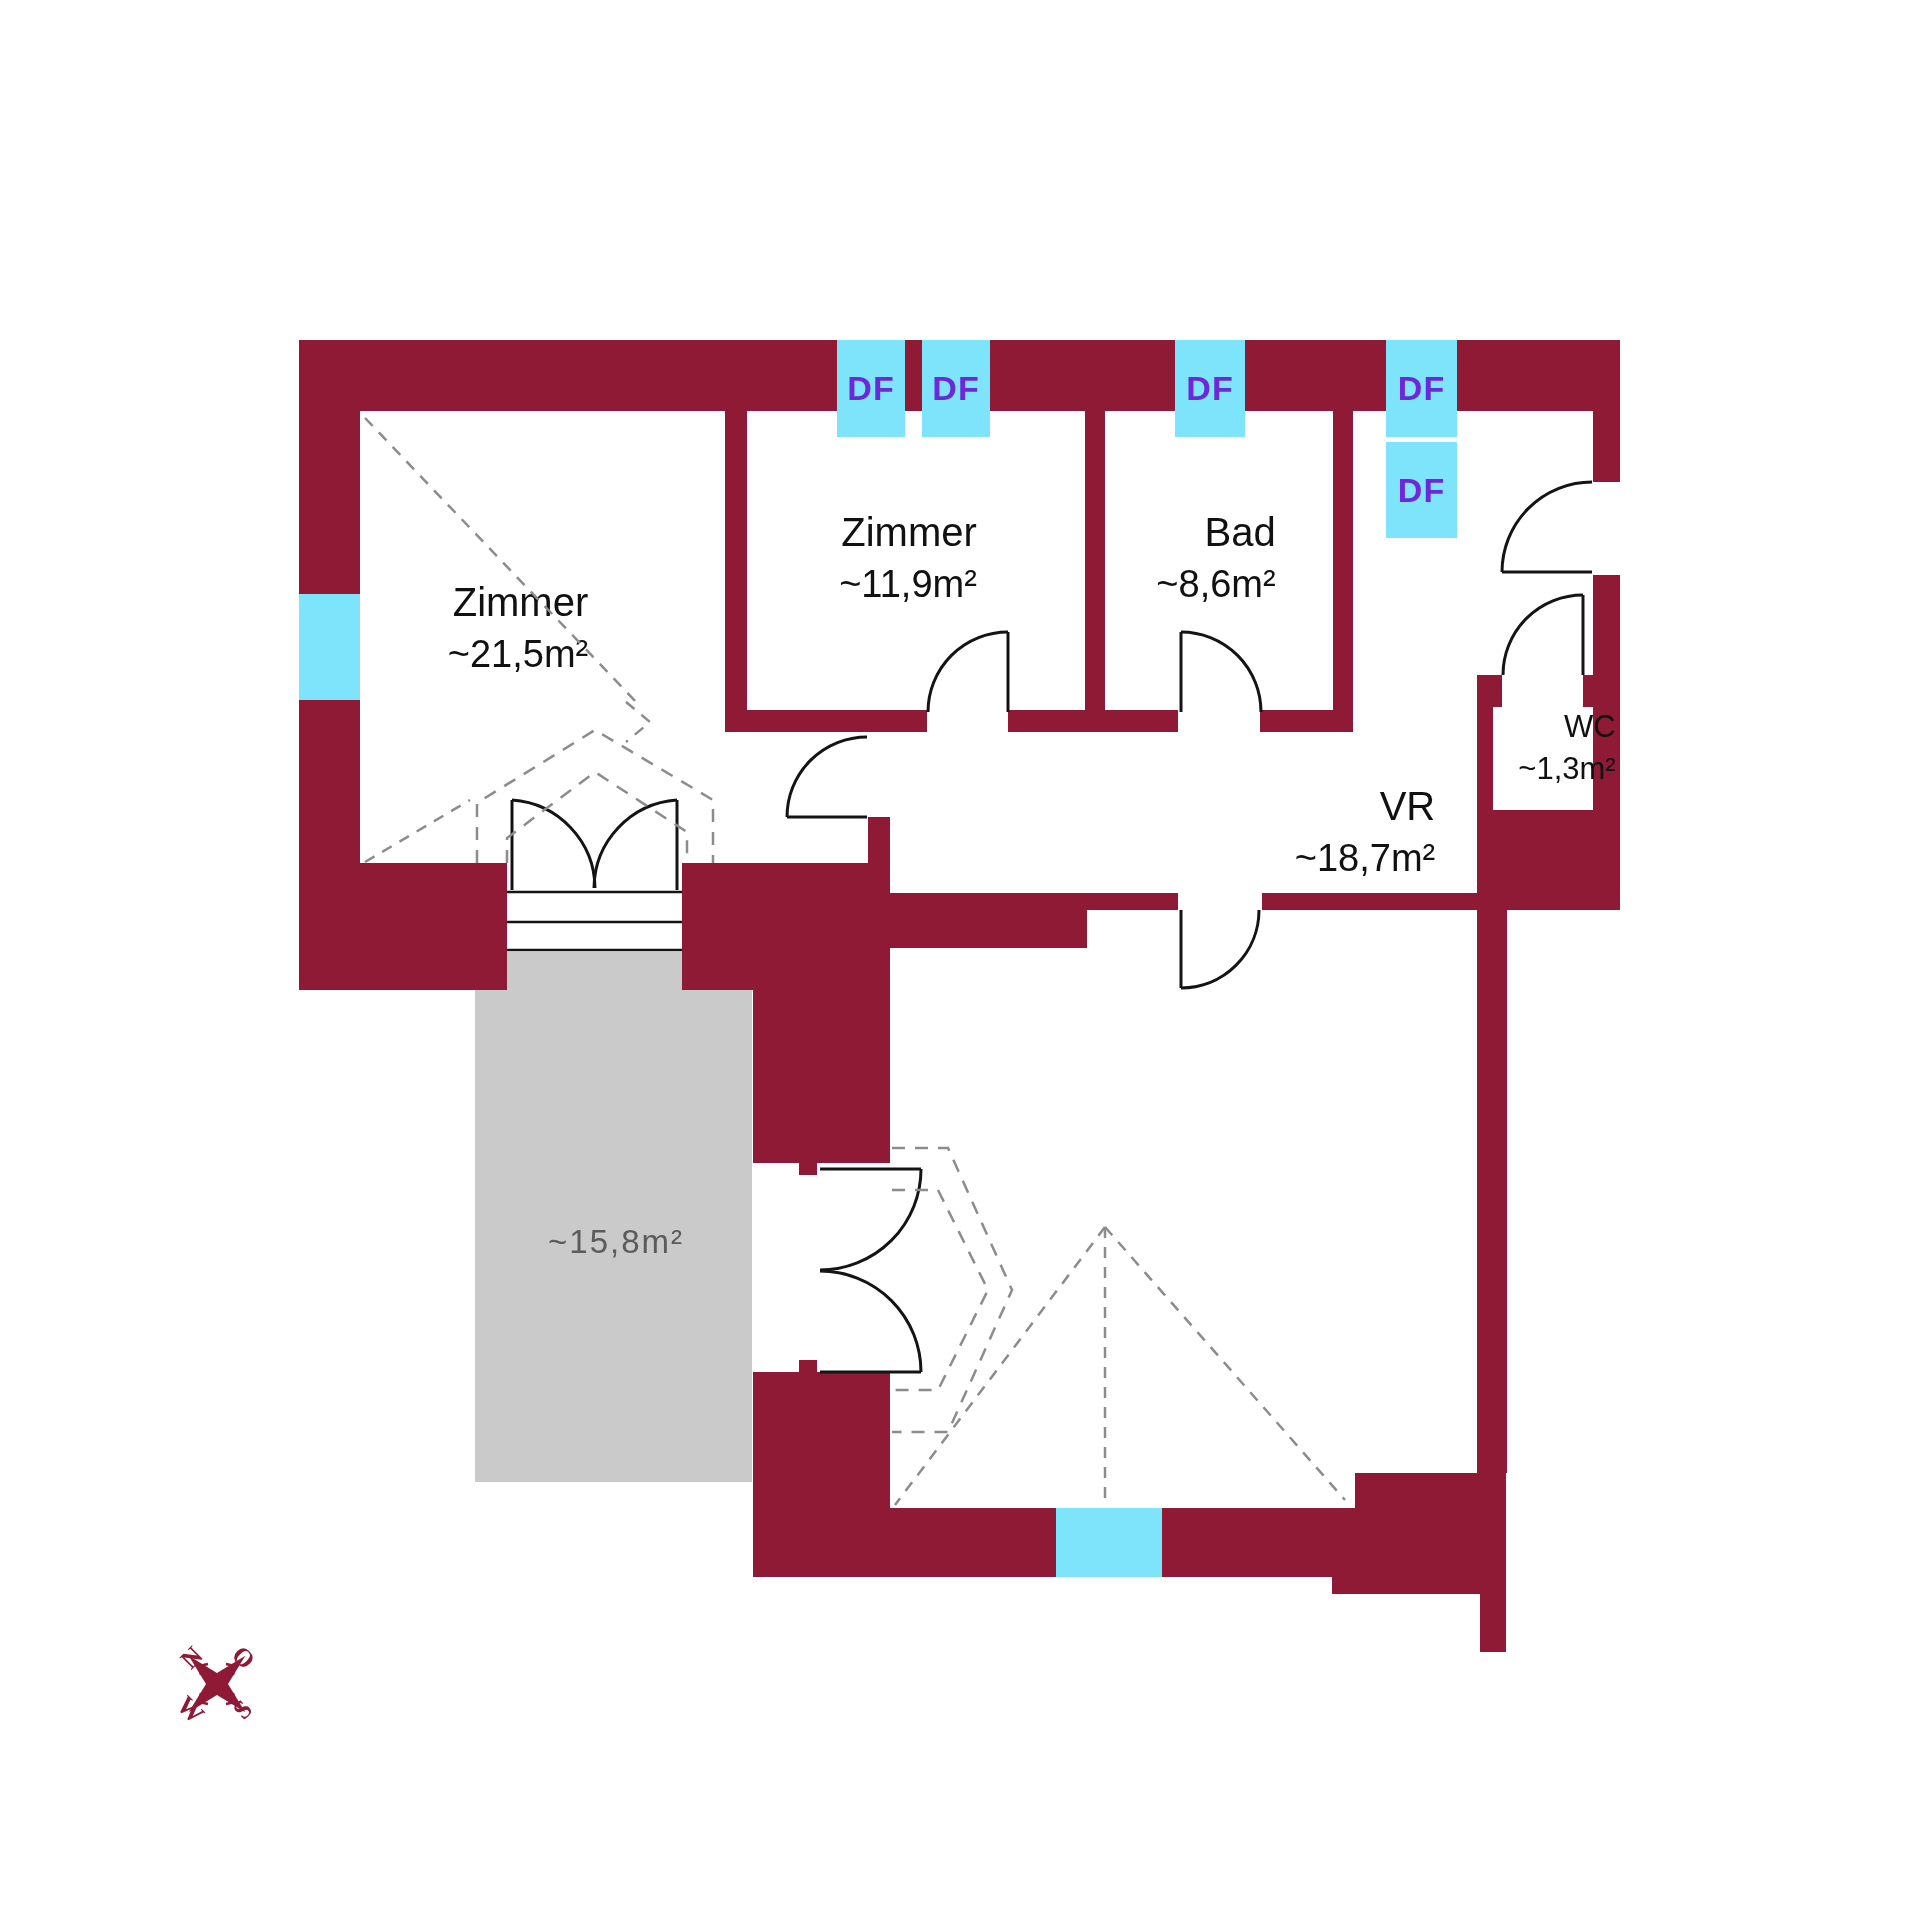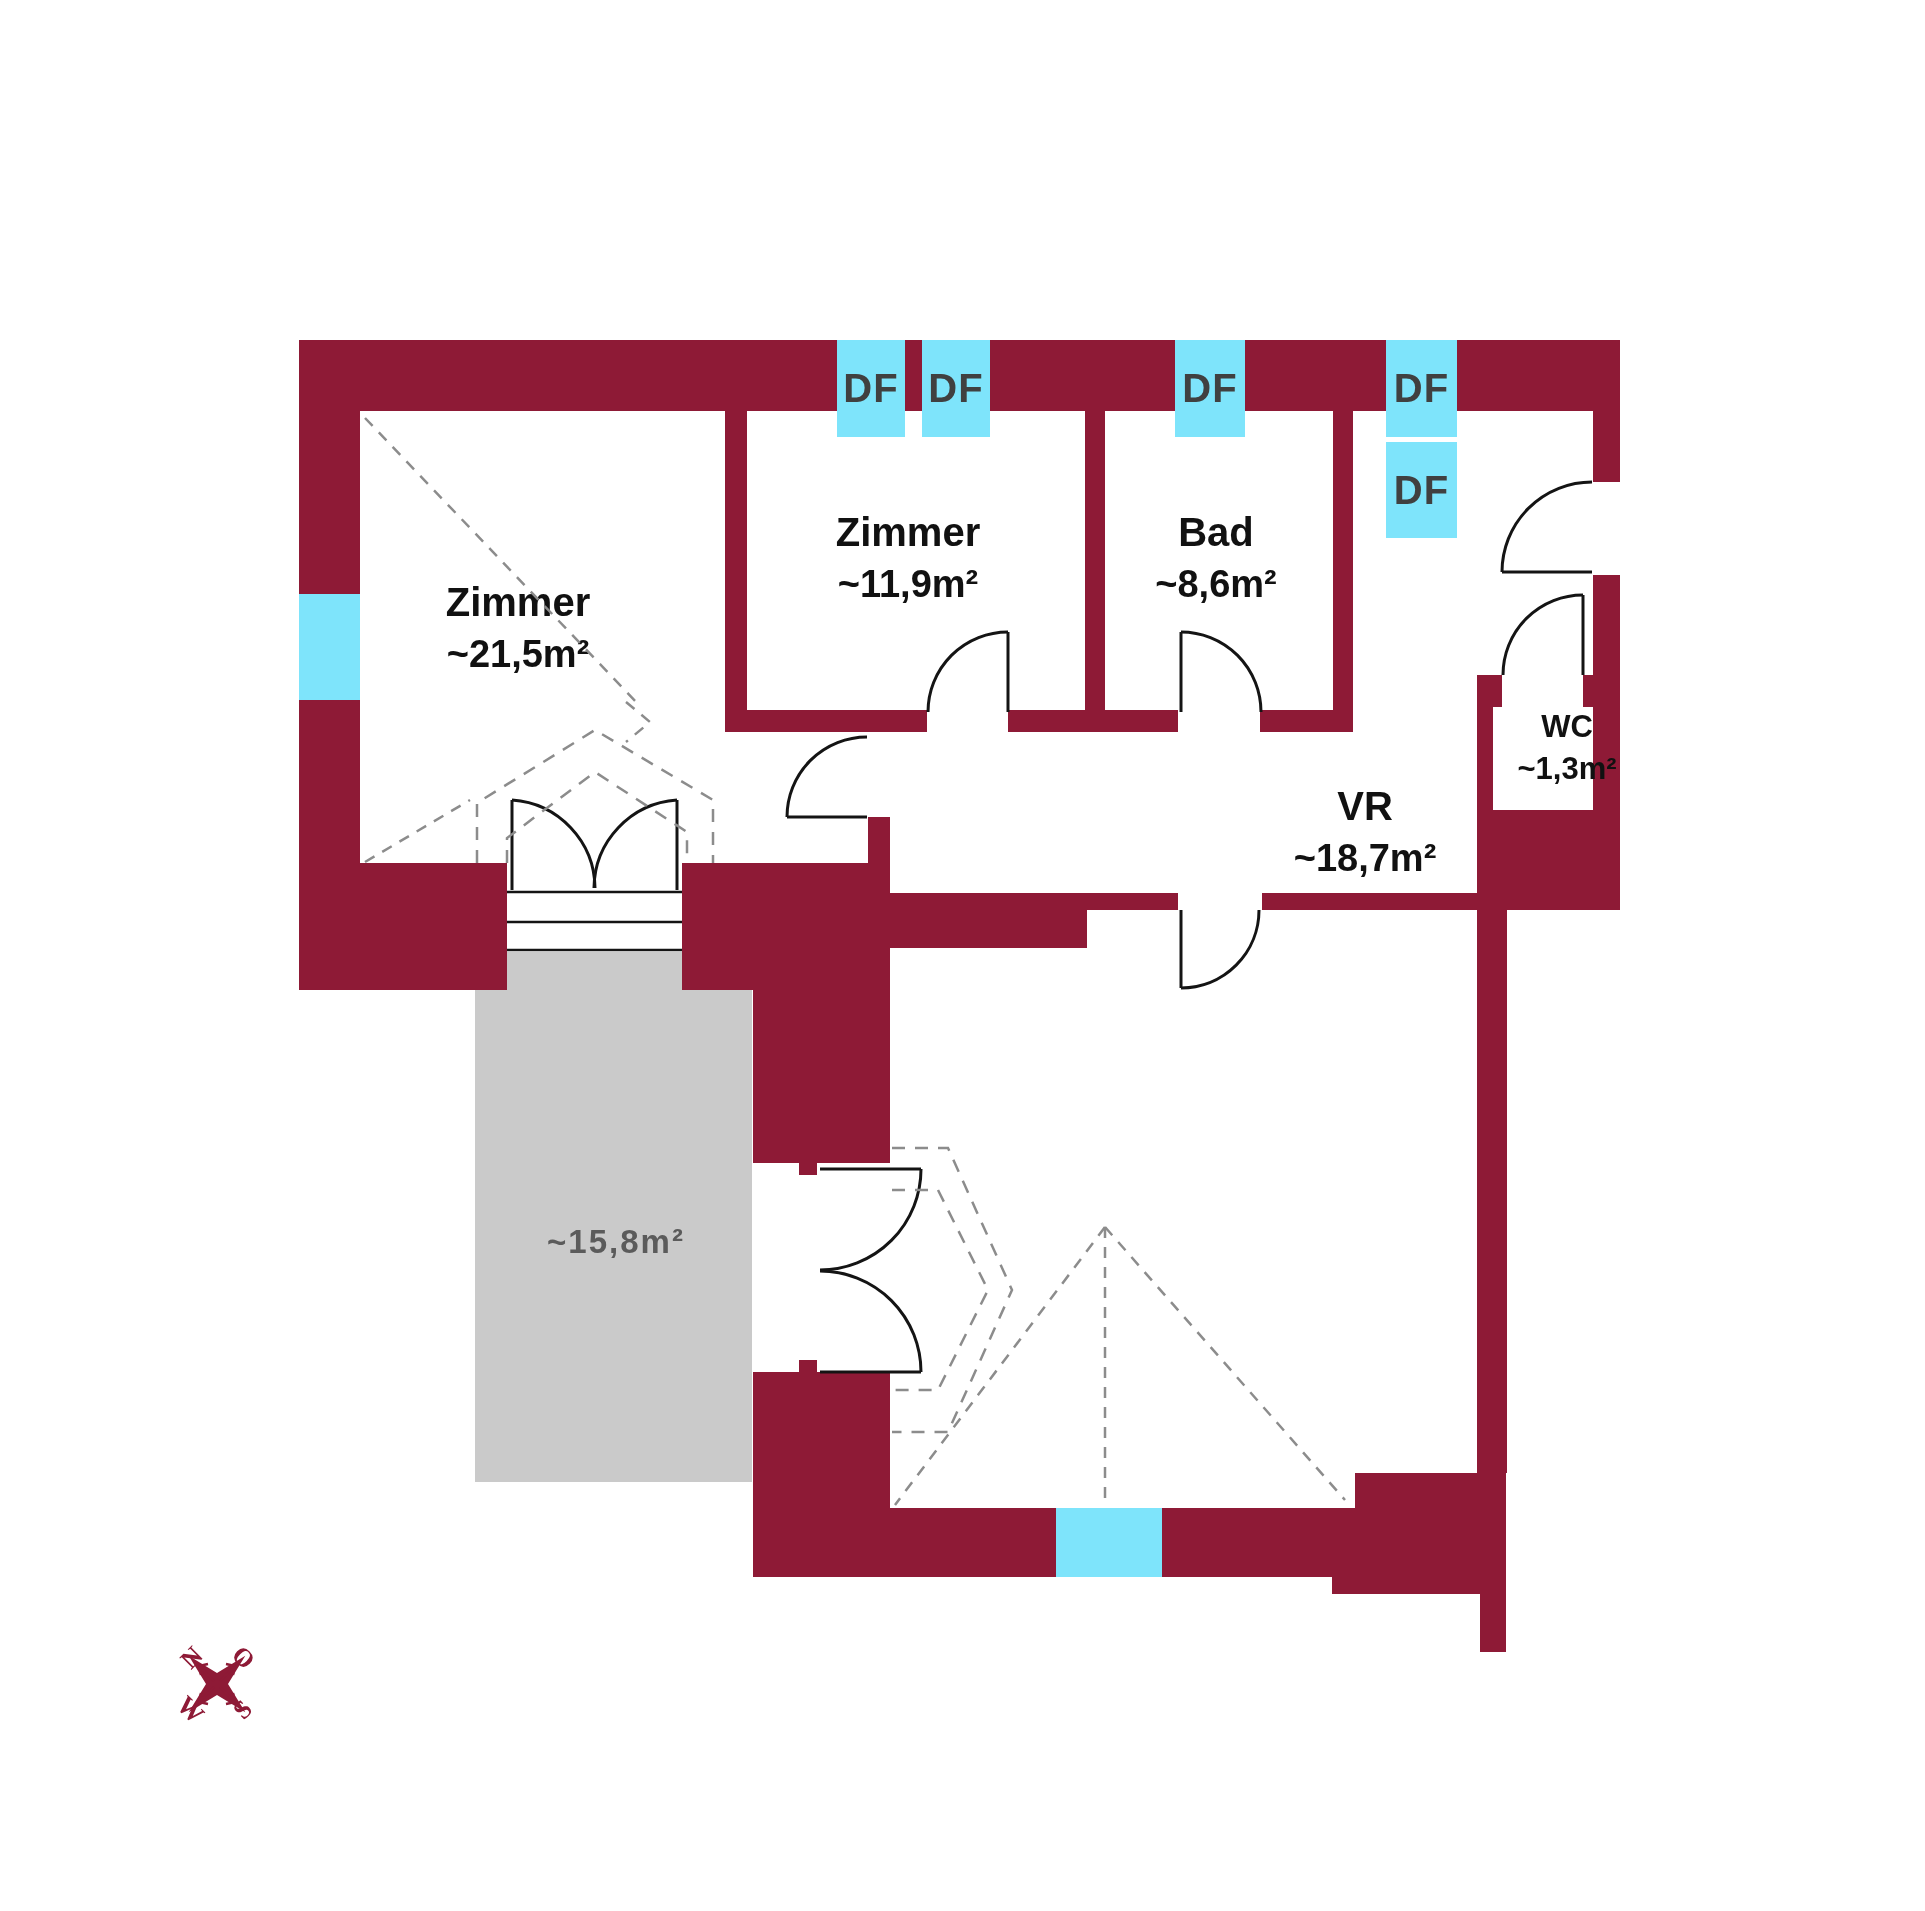--- a/index.html
+++ b/index.html
@@ -1,23 +1,23 @@
 <!DOCTYPE html>
 <html><head>
 <meta charset="utf-8">
 <style>
   html,body{margin:0;padding:0;background:#ffffff;}
   .plan{position:relative;width:1925px;height:1911px;background:#ffffff;overflow:hidden;
         font-family:"Liberation Sans", sans-serif;}
   .wall{position:absolute;background:#8E1A36;}
   .win{position:absolute;background:#7EE4FB;display:flex;align-items:center;justify-content:center;}
-  .df-label{color:#404040;font-size:40px;font-weight:600;letter-spacing:1px;}
+  .df-label{color:#6d28d9;font-size:34px;font-weight:600;letter-spacing:1px;}
   .terrace{position:absolute;background:#CACACA;}
-  .room-label{position:absolute;transform:translate(-50%,-50%);text-align:center;color:#111111;
-              font-weight:bold;line-height:1.35;white-space:nowrap;}
+  .room-label{position:absolute;transform:translate(-50%,-50%);text-align:right;color:#111111;
+              font-weight:normal;line-height:1.35;white-space:nowrap;}
   .room-name{font-size:40px;}
   .room-area{font-size:38px;}
   .room-label.small .room-name{font-size:31px;}
   .room-label.small .room-area{font-size:31px;}
   .room-label.terr{color:#5B5B5B;}
   .room-label.terr .room-name{font-size:37px;letter-spacing:12px;}
   .room-label.terr .room-area{font-size:33px;letter-spacing:2px;}
   svg.overlay{position:absolute;left:0;top:0;pointer-events:none;}
   .door{fill:none;stroke:#141414;stroke-width:3;}
   .sill{fill:none;stroke:#141414;stroke-width:2.5;}

